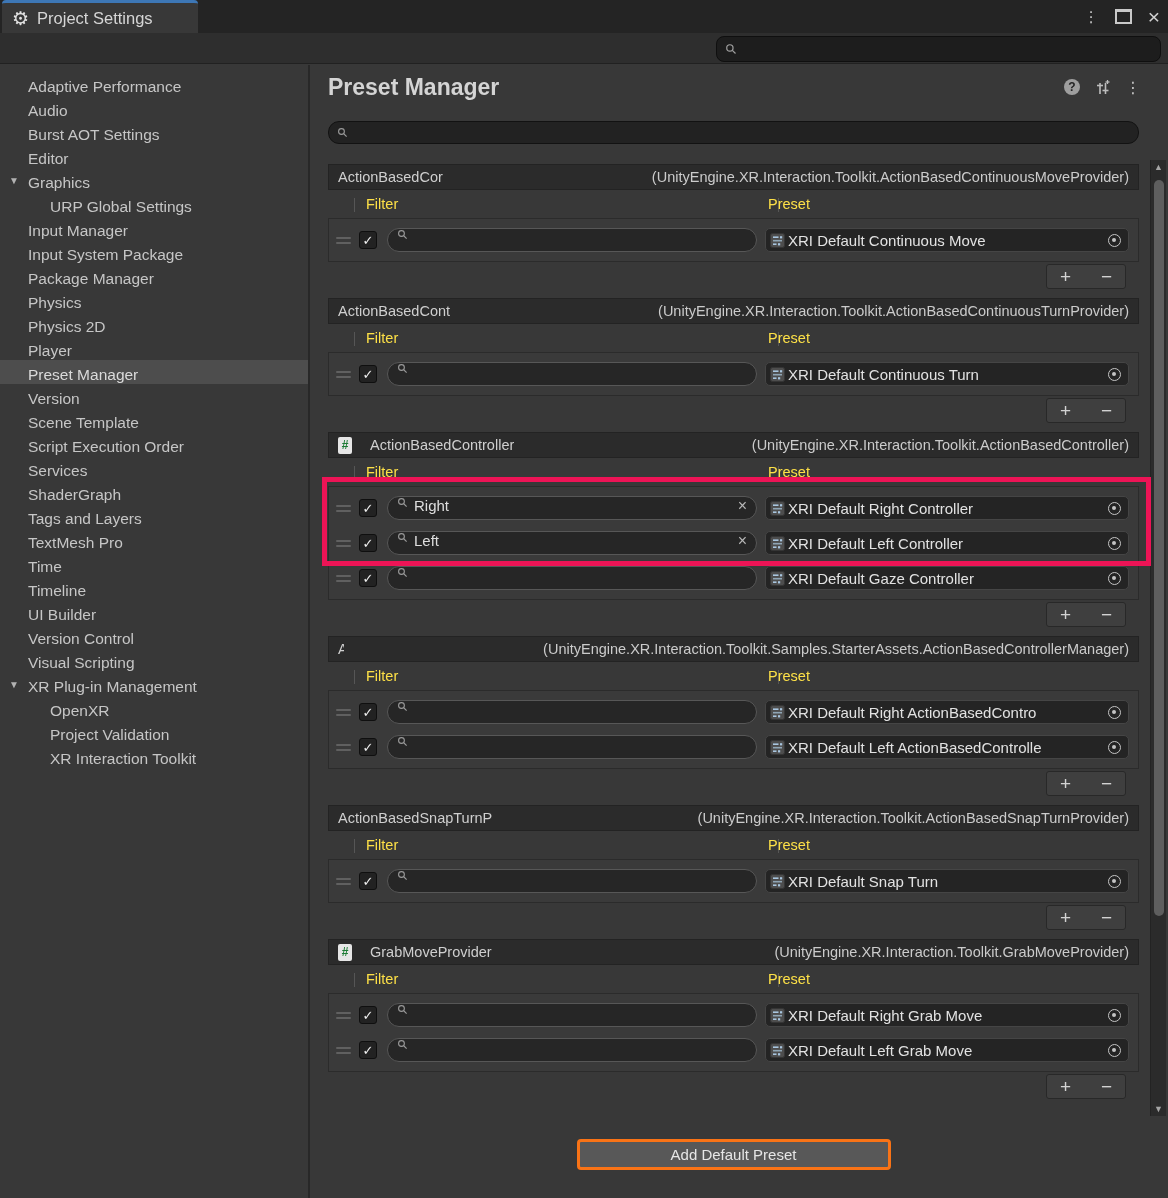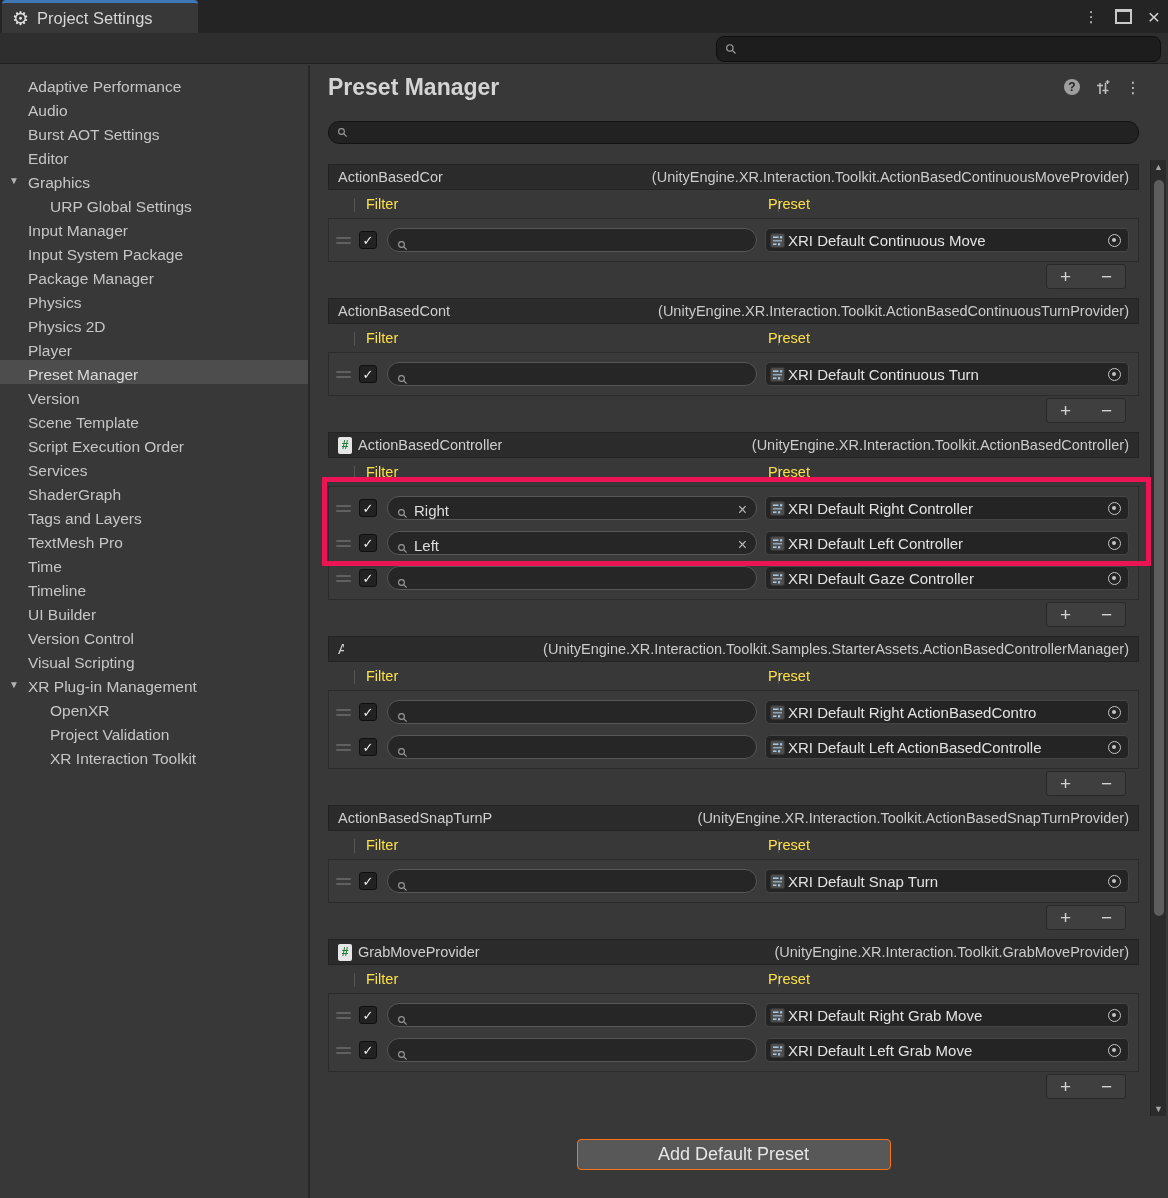--- a/index.html
+++ b/index.html
@@ -49,21 +49,21 @@
     display:flex;align-items:center;justify-content:center;}
   .dots-ic{font-size:16px;color:#c7c7c7;}
   .csearch{
     margin-top:18px;height:23px;box-sizing:border-box;background:#222222;border:1px solid #121212;border-radius:11px;
     display:flex;align-items:center;padding:0 8px;gap:6px;margin-right:6px;
   }
   .sections{margin-top:20px;margin-right:6px;}
   .section{margin-bottom:9px;}
   .sec-h{
     height:26px;background:#2b2b2b;border:1px solid #232323;box-sizing:border-box;
-    display:flex;align-items:center;padding:0 9px;gap:6px;font-size:14.5px;color:#cfcfcf;
+    display:flex;align-items:center;padding:0 9px;gap:18px;font-size:14.5px;color:#cfcfcf;
   }
   .sec-name{white-space:nowrap;overflow:hidden;}
   .sec-name.clipped{max-width:6px;}
   .sec-type{margin-left:auto;white-space:nowrap;overflow:hidden;color:#cbcbcb;}
   .cs-icon{width:14px;height:17px;background:#e6e6e6;border-radius:2px;display:flex;align-items:center;justify-content:center;
     font-size:12px;font-weight:bold;color:#1d7c35;flex:none;}
   .cs-icon::before{content:"#";}
   .sec-cols{position:relative;height:26px;margin-top:2px;font-size:14.5px;color:#fde047;}
   .sec-cols .tick{position:absolute;top:6px;width:1px;height:14px;background:#565656;}
   .tick.t1{left:26px;} .tick.t2{left:450px;}
@@ -72,21 +72,21 @@
   .row{height:24px;display:flex;align-items:center;margin-bottom:11px;}
   .row:last-child{margin-bottom:0;}
   .drag{width:15px;margin-left:7px;flex:none;}
   .drag i{display:block;height:2px;background:#606060;border-radius:1px;margin:3px 0;}
   .chk{width:18px;height:18px;margin-left:8px;flex:none;background:#222222;border:1px solid #0f0f0f;border-radius:3px;
     display:flex;align-items:center;justify-content:center;box-sizing:border-box;}
   .chk .tickmark{font-size:13px;color:#efefef;line-height:1;}
   .ffield{
     width:370px;height:24px;margin-left:10px;box-sizing:border-box;flex:none;
     background:#262626;border:1px solid #575757;border-radius:12px;
-    display:flex;align-items:flex-end;padding:0 9px;gap:6px;
+    display:flex;align-items:flex-start;padding:0 9px;gap:6px;
   }
   .fval{font-size:15px;color:#dedede;flex:1;white-space:nowrap;overflow:hidden;}
   .fclear{font-size:16px;color:#b8b8b8;flex:none;}
   .pfield{
     flex:1;height:24px;margin:0 9px 0 8px;box-sizing:border-box;
     background:#242424;border:1px solid #454545;border-radius:5px;
     display:flex;align-items:center;padding:0 3px 0 4px;gap:3px;
   }
   .pval{font-size:15px;color:#e2e2e2;flex:1;white-space:nowrap;overflow:hidden;}
   .picker{width:22px;height:22px;flex:none;display:flex;align-items:center;justify-content:center;}
@@ -94,22 +94,22 @@
   .picker .dot{width:4px;height:4px;background:#c4c4c4;border-radius:50%;}
   .sec-foot-wrap{display:flex;justify-content:flex-end;margin-top:2px;}
   .sec-foot{
     width:80px;height:25px;margin-right:13px;box-sizing:border-box;background:#3f3f3f;border:1px solid #282828;border-radius:3px;
     display:flex;align-items:center;justify-content:space-between;padding:0 13px;
   }
   .pm-btn{font-size:19px;color:#d2d2d2;line-height:1;}
   
   .bottom-bar{margin-top:40px;margin-right:6px;display:flex;justify-content:center;}
   .add-btn{
-    width:314px;height:31px;box-sizing:border-box;background:#585858;border:1px solid #f97316;border-radius:4px;
-    color:#e6e6e6;font-size:18px;font-family:inherit;display:flex;align-items:center;justify-content:center;
+    width:314px;height:31px;box-sizing:border-box;background:#585858;border:3px solid #f97316;border-radius:4px;
+    color:#e6e6e6;font-size:15px;font-family:inherit;display:flex;align-items:center;justify-content:center;
   }
   
   .scrollbar{position:absolute;left:1150px;top:160px;width:16px;height:956px;background:#2b2b2b;border-left:1px solid #232323;box-sizing:border-box;}
   .sb-up{position:absolute;top:2px;left:0;width:100%;text-align:center;font-size:9px;color:#a5a5a5;}
   .sb-down{position:absolute;bottom:2px;left:0;width:100%;text-align:center;font-size:9px;color:#a5a5a5;}
   .sb-thumb{position:absolute;left:3px;top:20px;width:10px;height:736px;background:#5e5e5e;border-radius:5px;}
   
   .hl-box{position:absolute;left:322px;top:477px;width:829px;height:89px;box-sizing:border-box;border:5px solid #ed1456;pointer-events:none;z-index:50;}
   
   svg.mag{flex:none;}

